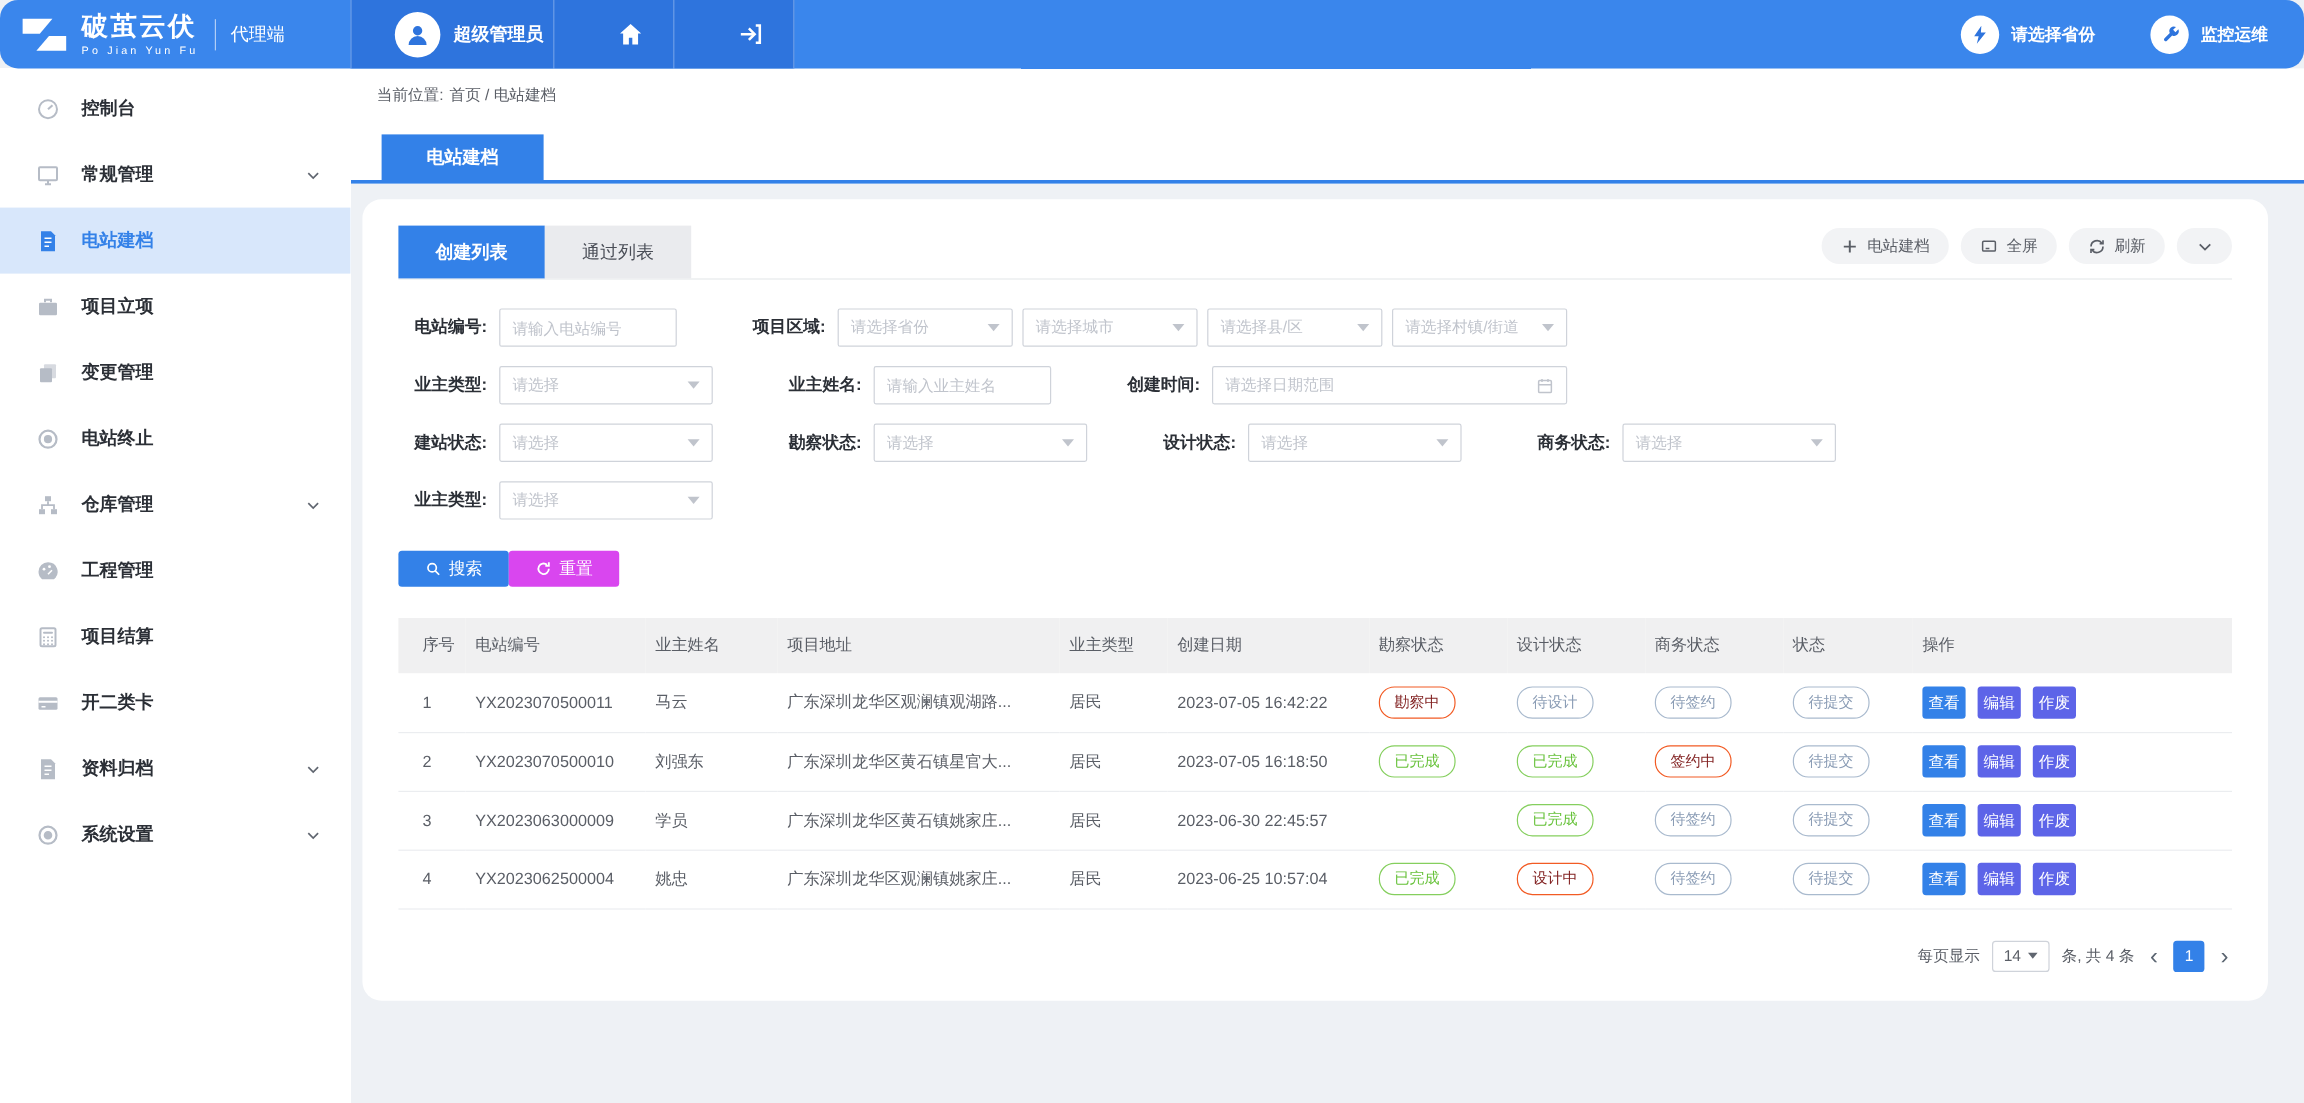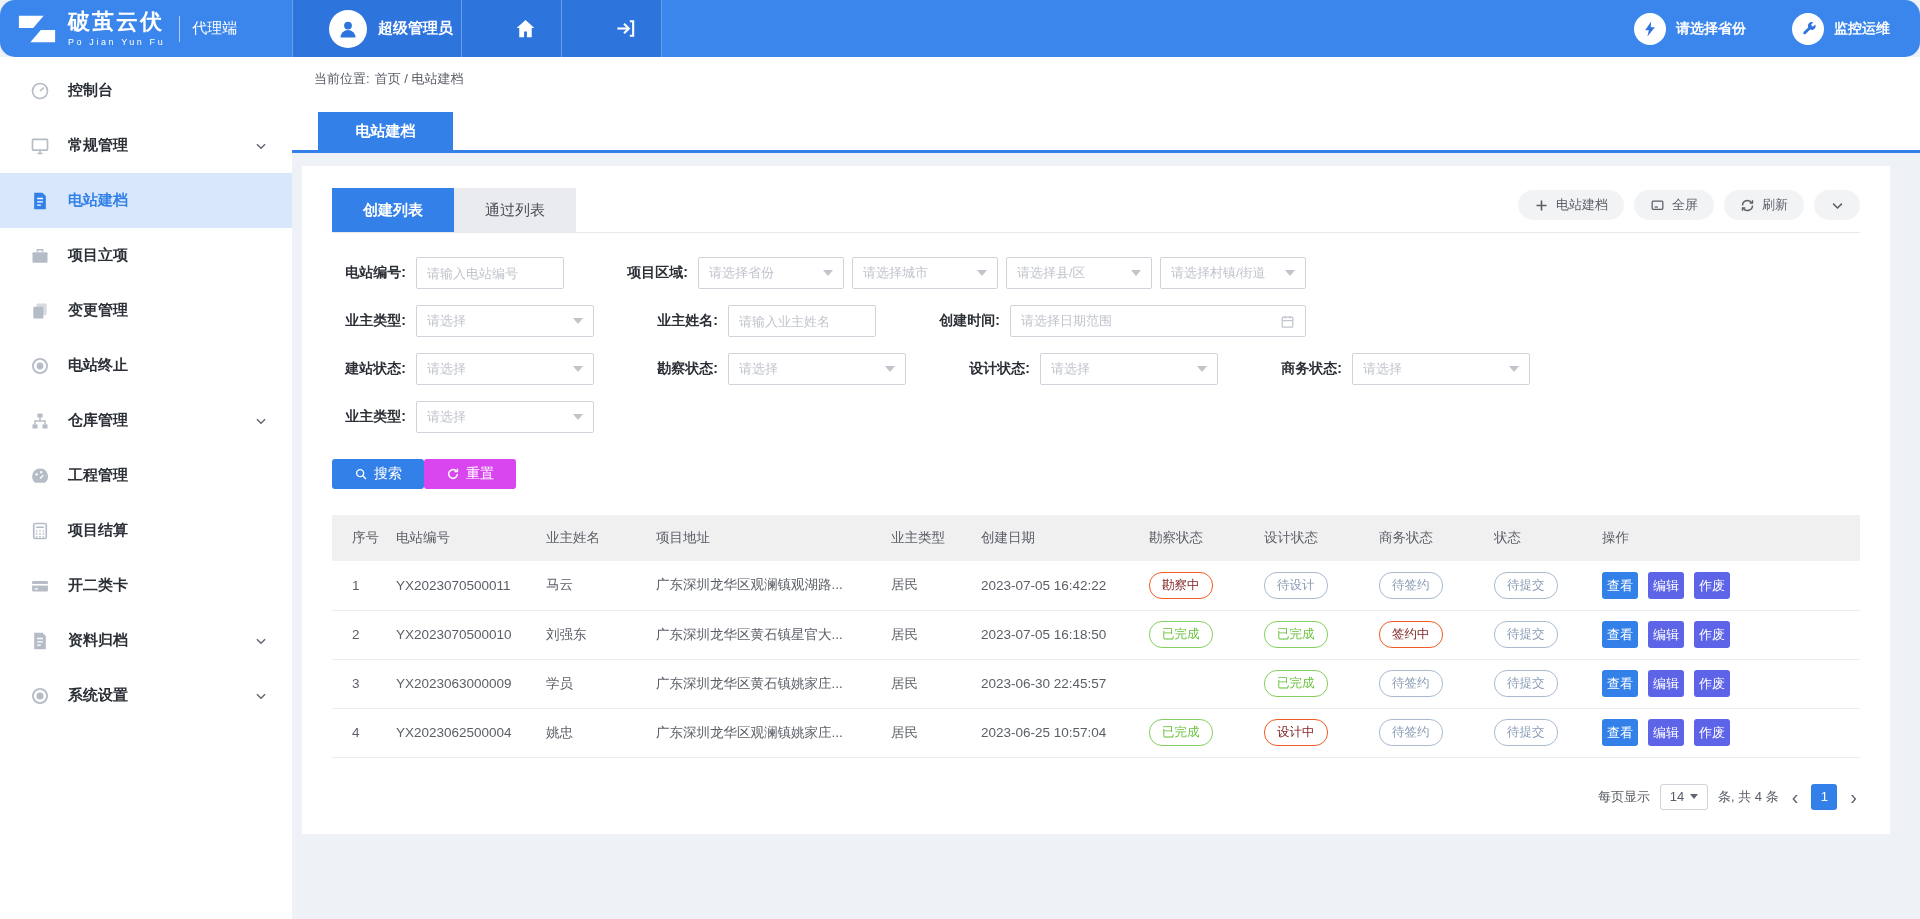--- a/index.html
+++ b/index.html
@@ -42,21 +42,21 @@
   .side-item.active .sicon,.side-item.active .slabel { color:#3381e8; }
 
   
   .main { position:absolute; top:57px; left:292px; width:1628px; }
   .breadcrumb { height:43px; background:#fff; display:flex; align-items:center;
     padding-left:22px; font-size:13px; color:#5a5e66; gap:5px; }
   .pagetab-row { background:#fff; border-bottom:3px solid #3381e8; padding:12px 0 0 26px; }
   .pagetab { width:135px; height:38px; background:#3381e8; color:#fff; display:flex;
     align-items:center; justify-content:center; font-size:15px; font-weight:600; cursor:pointer; }
   .content { padding:13px 30px 0 10px; }
-  .card { background:#fff; border-radius:0; padding:22px 30px 24px 30px; min-height:664px; }
+  .card { background:#fff; border-radius:16px; padding:22px 30px 24px 30px; min-height:664px; }
 
   .card-head { display:flex; justify-content:space-between; align-items:flex-end;
     border-bottom:1px solid #e7e9ec; }
   .tabs { display:flex; }
   .tab { width:122px; height:44px; display:flex; align-items:center; justify-content:center;
     font-size:15px; cursor:pointer; }
   .tab.active { background:#3381e8; color:#fff; font-weight:600; }
   .tab.inactive { background:#eaebee; color:#4a4e57; }
   .head-btns { display:flex; align-items:center; gap:10px; padding-bottom:12px; }
   .pill { height:30px; border-radius:15px; background:#f2f3f5; color:#5a5e66; font-size:13px;

